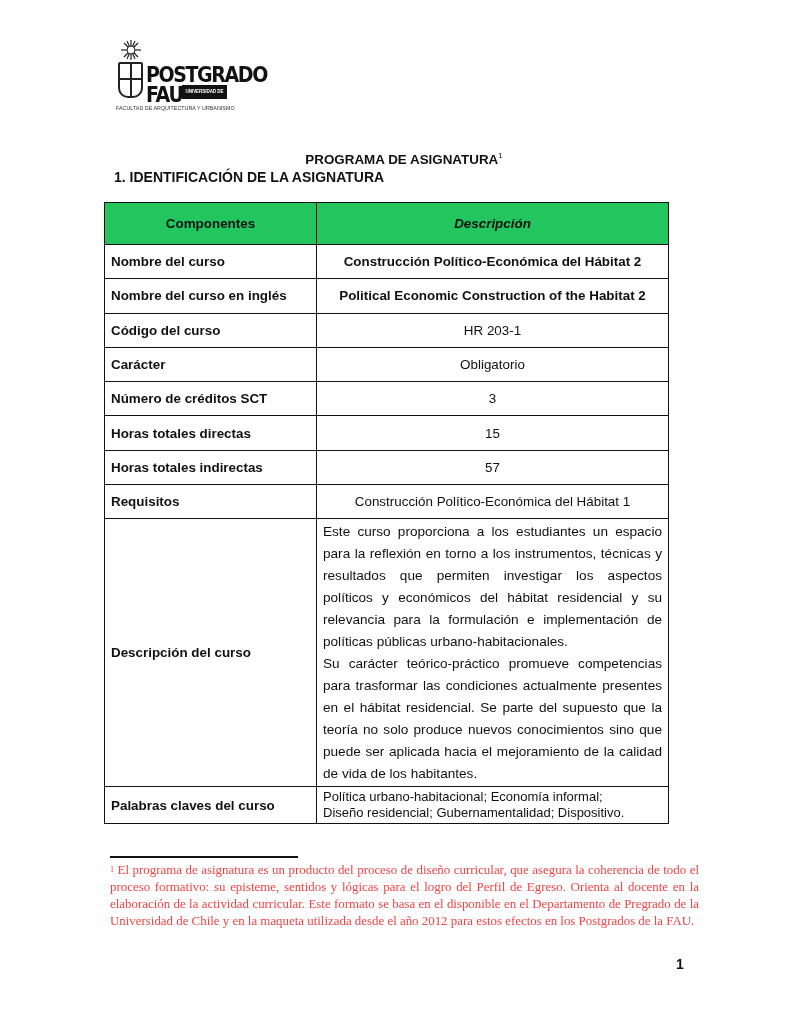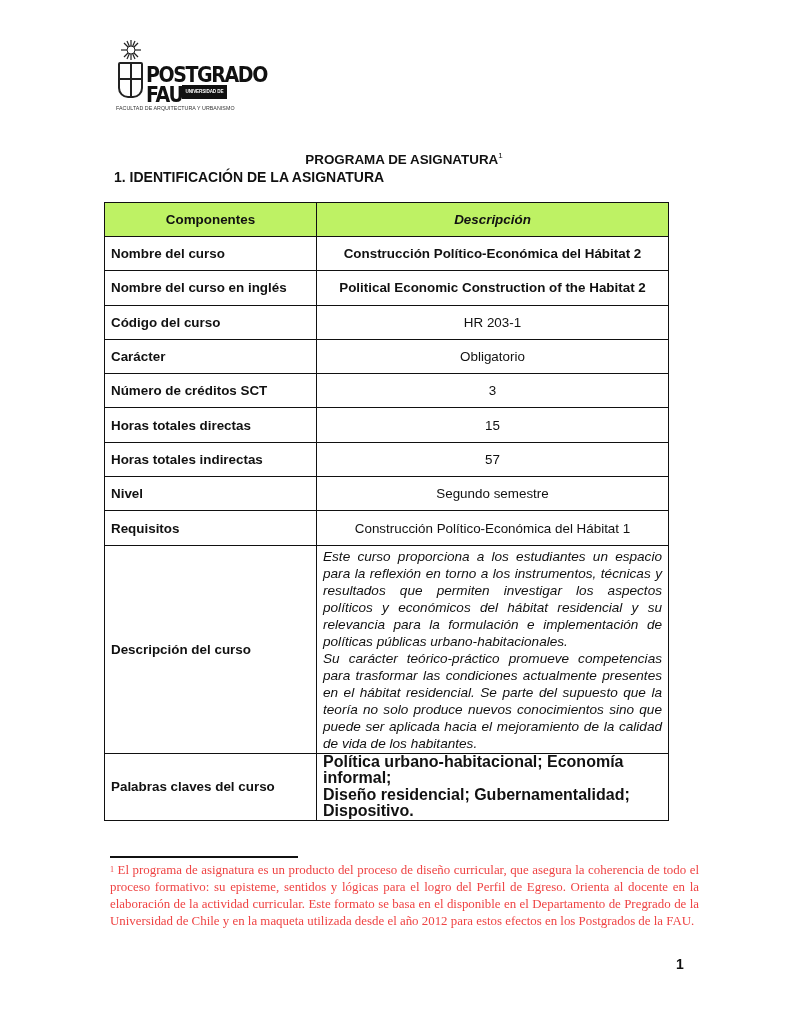--- a/index.html
+++ b/index.html
@@ -17,27 +17,27 @@
     .logo .faculty { position: absolute; left: 0px; top: 66px; font-size: 5.3px; color: #333; white-space: nowrap; letter-spacing: 0.05px; }
 
     .doc-title { position: absolute; left: 0; width: 800px; top: 152px; text-align: center; font-weight: bold; font-size: 13.4px; padding-left: 8px; }
     .doc-title sup { font-size: 8px; font-weight: normal; vertical-align: top; position: relative; top: -1px; }
     .section-title { position: absolute; left: 114px; top: 169px; font-weight: bold; font-size: 14px; }
 
     table.ident { position: absolute; left: 104px; top: 202px; width: 565px; border-collapse: collapse; font-size: 13.4px; }
     table.ident td { border: 1.5px solid #111; }
     table.ident td.lbl { width: 212px; font-weight: bold; padding: 0 6px; }
     table.ident td.val { text-align: center; padding: 0 6px; }
-    table.ident tr.hdr td { background: #bef264; height: 34px; text-align: center; }
+    table.ident tr.hdr td { background: #22c55e; height: 42px; text-align: center; }
     table.ident tr.hdr td.desc { font-style: italic; font-weight: bold; }
     table.ident tr.row td { height: 34.3px; }
     table.ident tr.tall td { height: 34.3px; line-height: 15px; }
     table.ident td.bold { font-weight: bold; }
-    table.ident td.just { text-align: justify; padding: 2px 6px 1px 6px; line-height: 17px; font-size: 13.6px; font-style: italic; }
-    table.ident td.kw { text-align: left; padding: 0 6px; line-height: 16.5px; font-size: 16px; height: 37px; font-weight: bold; }
+    table.ident td.just { text-align: justify; padding: 2px 6px 1px 6px; line-height: 22px; font-size: 13.6px; }
+    table.ident td.kw { text-align: left; padding: 0 6px; line-height: 16.5px; font-size: 13px; height: 37px; }
     .para { display: block; text-align: justify; text-align-last: left; }
 
     .fn-rule { position: absolute; left: 110px; top: 856px; width: 188px; height: 2px; background: #111; }
     .footnote { position: absolute; left: 110px; top: 862px; width: 589px; font-family: "Liberation Serif", serif; font-size: 12.9px; line-height: 17px; text-align: justify; color: #ef4444; }
     .footnote sup { font-size: 8px; vertical-align: top; position: relative; top: -1px; }
 
     .page-num { position: absolute; left: 676px; top: 956px; font-weight: bold; font-size: 14px; }
   </style>
 </head>
 <body>
@@ -95,24 +95,20 @@
   </tr>
   <tr class="row">
     <td class="lbl">Horas totales directas</td>
     <td class="val">15</td>
   </tr>
   <tr class="row">
     <td class="lbl">Horas totales indirectas</td>
     <td class="val">57</td>
   </tr>
   <tr class="row">
-    <td class="lbl">Nivel</td>
-    <td class="val">Segundo semestre</td>
-  </tr>
-  <tr class="row">
     <td class="lbl">Requisitos</td>
     <td class="val">Construcción Político-Económica del Hábitat 1</td>
   </tr>
   <tr>
     <td class="lbl">Descripción del curso</td>
     <td class="just">
       <span class="para">Este curso proporciona a los estudiantes un espacio para la reflexión en torno a los instrumentos, técnicas y resultados que permiten investigar los aspectos políticos y económicos del hábitat residencial y su relevancia para la formulación e implementación de políticas públicas urbano-habitacionales.</span>
       <span class="para">Su carácter teórico-práctico promueve competencias para trasformar las condiciones actualmente presentes en el hábitat residencial. Se parte del supuesto que la teoría no solo produce nuevos conocimientos sino que puede ser aplicada hacia el mejoramiento de la calidad de vida de los habitantes.</span>
     </td>
   </tr>

